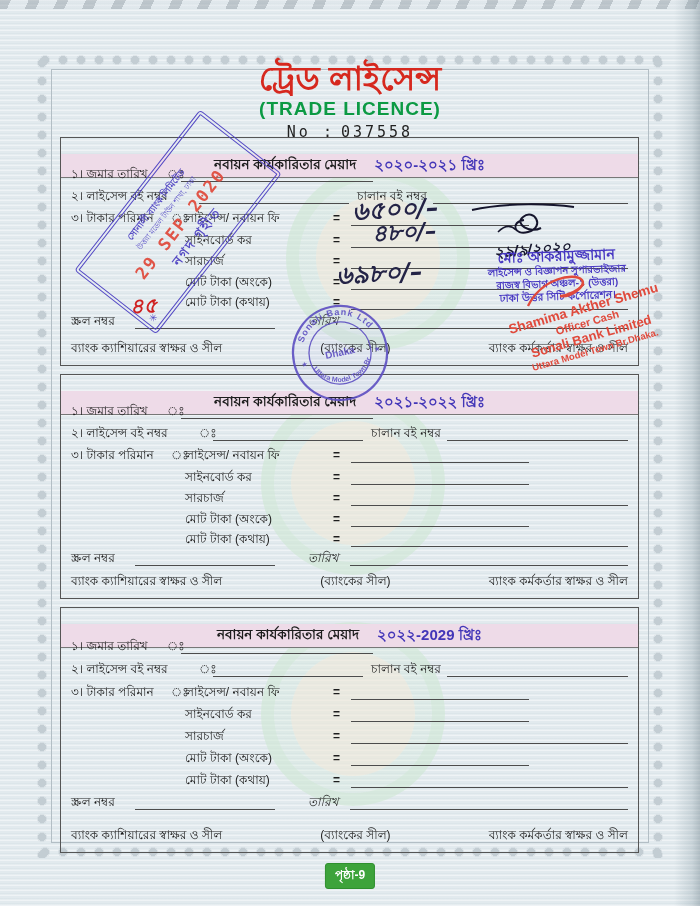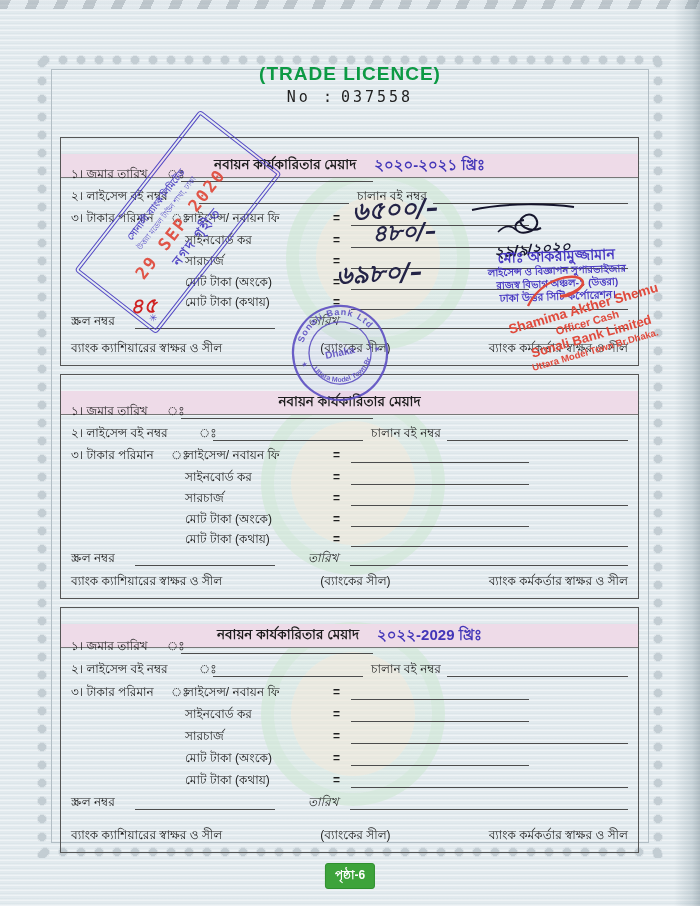--- a/index.html
+++ b/index.html
@@ -104,20 +104,21 @@
 <div class="page">
   <div class="frame">
     <div class="fe t"></div>
     <div class="fe b"></div>
     <div class="fe l"></div>
     <div class="fe r"></div>
     <div class="inner"></div>
   </div>
 
   <div class="titles">
+    <div class="t-bn">ট্রেড লাইসেন্স</div>
     <div class="t-en">(TRADE LICENCE)</div>
     <div class="t-no"><span>No :</span><span class="nv">037558</span></div>
   </div>
 
   <section class="sec" id="sec1">
     <div class="wm"></div>
     <div class="sec-head">
       <span class="sec-title">নবায়ন কার্যকারিতার মেয়াদ</span>
       <span class="sec-period">২০২০-২০২১ খ্রিঃ</span>
     </div>
@@ -177,20 +178,21 @@
       <span class="sign-c">ব্যাংক ক্যাশিয়ারের স্বাক্ষর ও সীল</span>
       <span class="sign-c">(ব্যাংকের সীল)</span>
       <span class="sign-c">ব্যাংক কর্মকর্তার স্বাক্ষর ও সীল</span>
     </div>
   </section>
 
   <section class="sec" id="sec2">
     <div class="wm"></div>
     <div class="sec-head">
       <span class="sec-title">নবায়ন কার্যকারিতার মেয়াদ</span>
+      <span class="sec-period">২০২১-২০২২ খ্রিঃ</span>
     </div>
     <div class="row r-deposit">
       <span class="lb w-dep">১। জমার তারিখ</span>
       <span class="lb colon">ঃ</span>
       <span class="ln ln-deposit"></span>
     </div>
     <div class="row r-book">
       <span class="lb w-book">২। লাইসেন্স বই নম্বর</span>
       <span class="lb colon">ঃ</span>
       <span class="ln ln-book"></span>
@@ -363,17 +365,17 @@
       <textPath href="#arcTop" startOffset="50%" text-anchor="middle">Sonali Bank Ltd</textPath>
     </text>
     <text font-size="7" font-weight="bold" fill="#5d4fc2">
       <textPath href="#arcBot" startOffset="50%" text-anchor="middle">Uttara Model Town Br.</textPath>
     </text>
     <text x="50" y="53" font-size="10" font-weight="bold" fill="#5d4fc2" text-anchor="middle">Dhaka</text>
     <text x="10" y="56" font-size="7" fill="#5d4fc2">★</text>
     <text x="84" y="56" font-size="7" fill="#5d4fc2">★</text>
   </svg>
 
-  <div class="page-badge">পৃষ্ঠা-6</div>
+  <div class="page-badge">পৃষ্ঠা-9</div>
 
   <div class="edge-top"></div>
   <div class="edge-right"></div>
 </div>
 
 </body></html>

